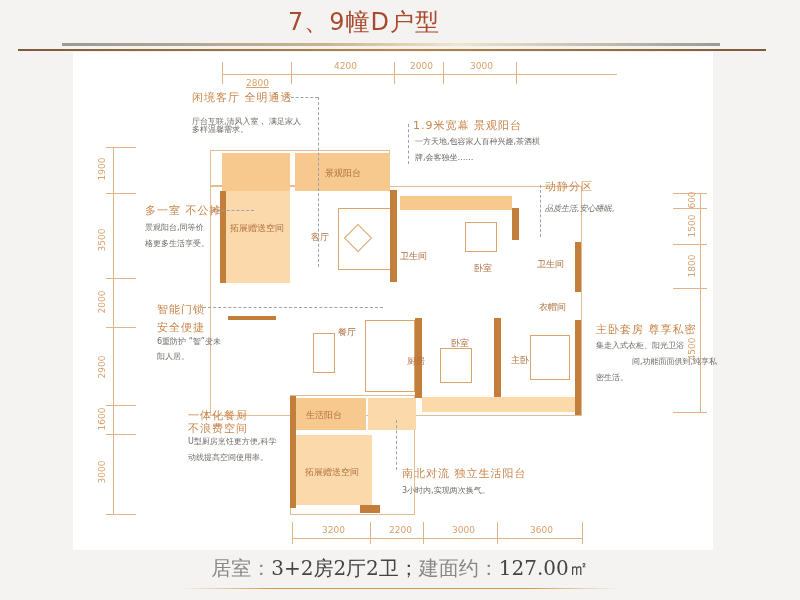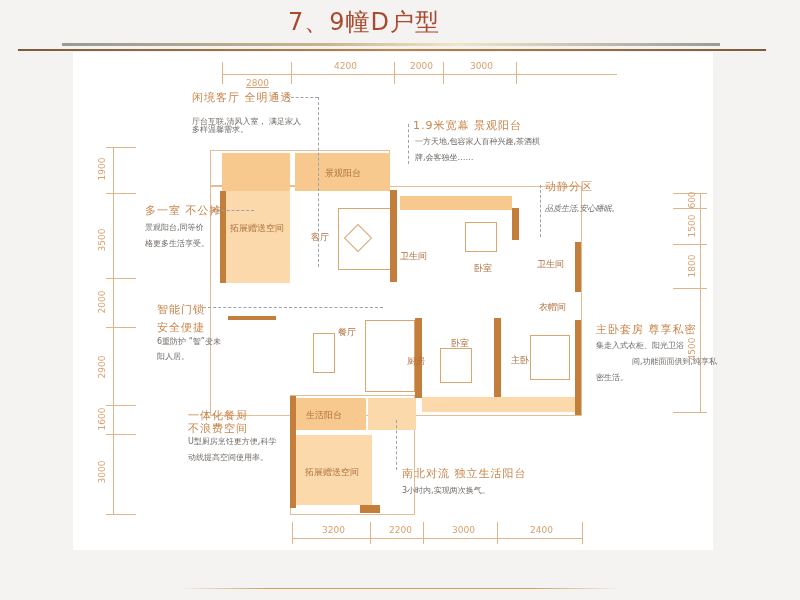--- a/index.html
+++ b/index.html
@@ -81,21 +81,21 @@
   <div>
     <div class="dline" style="left:292px;top:538px;width:291px;height:1px;"></div>
     <div class="dline" style="left:292px;top:522px;width:1px;height:22px;"></div>
     <div class="dline" style="left:370px;top:522px;width:1px;height:22px;"></div>
     <div class="dline" style="left:423px;top:522px;width:1px;height:22px;"></div>
     <div class="dline" style="left:497px;top:522px;width:1px;height:22px;"></div>
     <div class="dline" style="left:582px;top:522px;width:1px;height:22px;"></div>
     <div class="dim" style="left:322px;top:525px;">3200</div>
     <div class="dim" style="left:389px;top:525px;">2200</div>
     <div class="dim" style="left:452px;top:525px;">3000</div>
-    <div class="dim" style="left:530px;top:525px;">2400</div>
+    <div class="dim" style="left:530px;top:525px;">3600</div>
   </div>
 
   <div>
 
     <div class="outline" style="left:210px;top:150px;width:180px;height:36px;"></div>
     <div class="outline" style="left:210px;top:186px;width:372px;height:230px;"></div>
     <div class="outline" style="left:290px;top:395px;width:125px;height:120px;"></div>
 
     <div class="room fill-light" style="left:222px;top:153px;width:68px;height:130px;"></div>
     <div class="room fill-mid" style="left:222px;top:153px;width:68px;height:38px;"></div>
@@ -201,14 +201,17 @@
     <div class="callout-b" style="left:596px;top:354px;margin-left:36px;">间,功能面面俱到,纯享私</div>
     <div class="callout-b" style="left:596px;top:370px;">密生活。</div>
   </div>
 
   <div>
     <div class="callout-h" style="left:402px;top:466px;">南北对流 独立生活阳台</div>
     <div class="callout-b" style="left:402px;top:483px;">3小时内,实现两次换气。</div>
     <div class="dash" style="left:396px;top:420px;height:50px;border-left-width:1px;"></div>
   </div>
 
+  <div class="footer">
+    <span class="lbl">居室：</span><span>3+2房2厅2卫；</span><span class="lbl">建面约：</span><span>127.00㎡</span>
+  </div>
   <div class="orn"></div>
 </div>
 
 </body></html>

